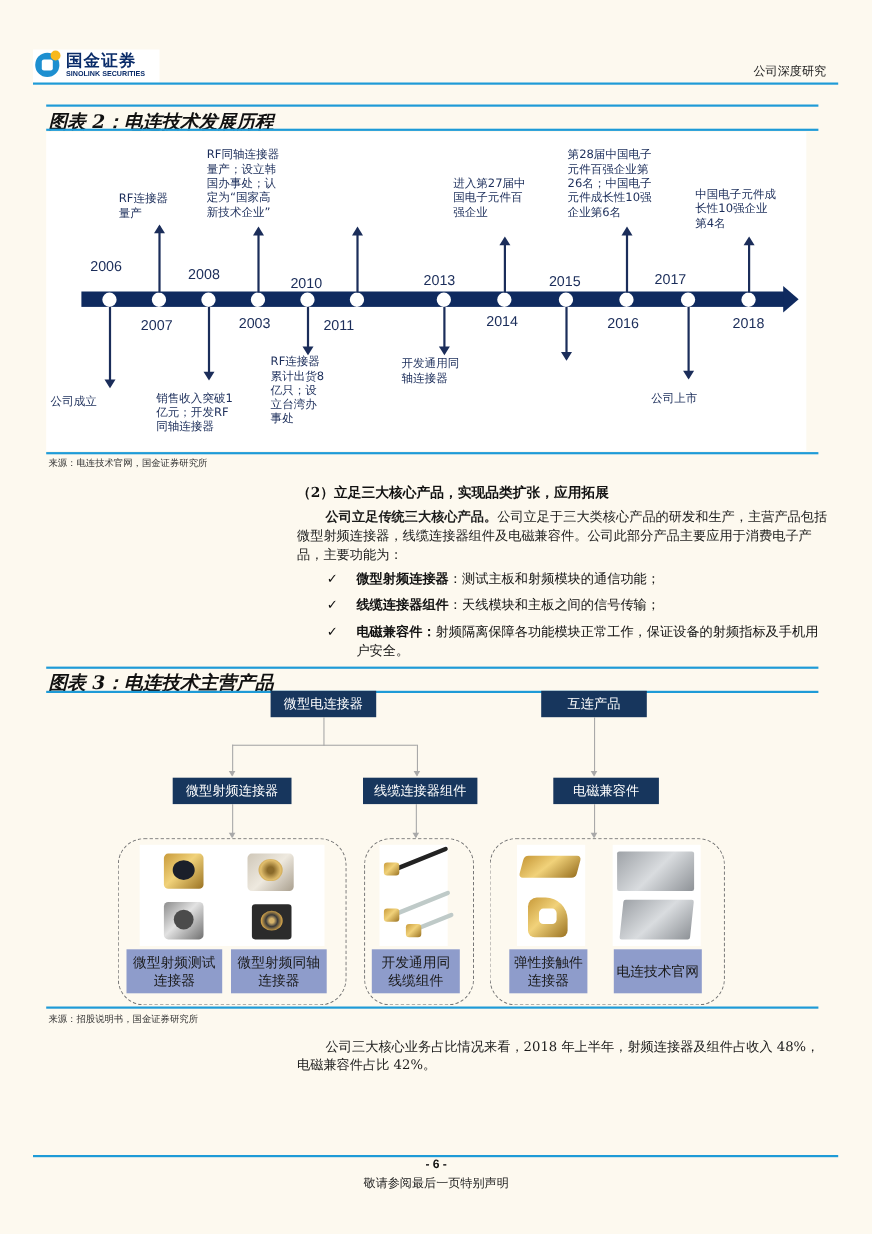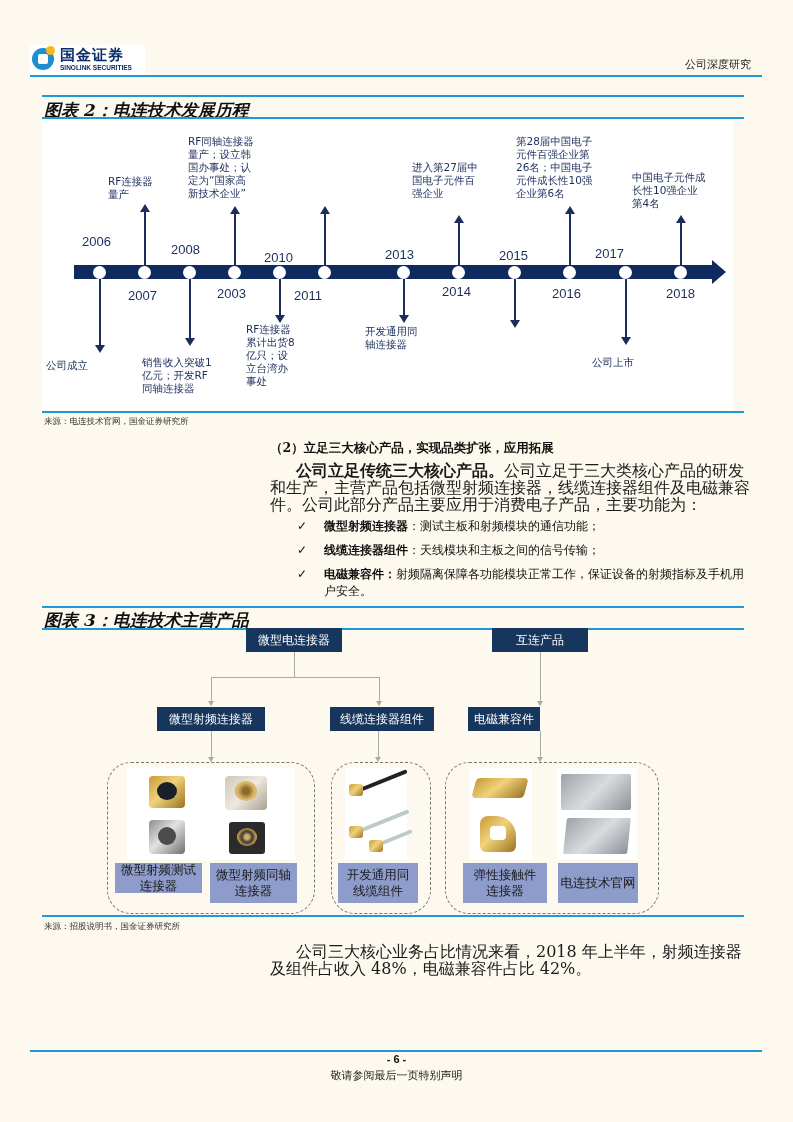--- a/index.html
+++ b/index.html
@@ -22,21 +22,21 @@
   .tl-bar{position:absolute;left:32px;top:145px;width:640px;height:14px;background:#0f2a5f;}
   .tl-arrowhead{position:absolute;left:670px;top:140px;width:0;height:0;border-top:12px solid transparent;border-bottom:12px solid transparent;border-left:14px solid #0f2a5f;}
   .tl-node{position:absolute;top:146px;width:13px;height:13px;border-radius:50%;background:#fff;}
   .tl-year{position:absolute;font-size:13px;color:#1b2d5a;font-family:"Liberation Sans",sans-serif;}
   .tl-stem{position:absolute;width:2px;background:#1b2d5a;}
   .tl-up::before{content:"";position:absolute;left:-4px;top:-2px;border-left:5px solid transparent;border-right:5px solid transparent;border-bottom:8px solid #1b2d5a;}
   .tl-down::after{content:"";position:absolute;left:-4px;bottom:-2px;border-left:5px solid transparent;border-right:5px solid transparent;border-top:8px solid #1b2d5a;}
   .tl-label{position:absolute;font-size:10.5px;line-height:13px;color:#1b2d5a;text-align:left;white-space:pre-line;}
   
   .h2{font-size:12.5px;font-weight:bold;font-family:"DejaVu Serif",serif;}
-  .para{font-size:16px;line-height:17px;font-family:"DejaVu Serif",serif;color:#1a1a1a;}
+  .para{font-size:12px;line-height:17px;font-family:"DejaVu Serif",serif;color:#1a1a1a;}
   .para b{font-weight:bold;}
   .bullet{font-size:12px;line-height:17px;font-family:"DejaVu Serif",serif;}
   .check{position:absolute;left:0;top:0;}
   
   .nbox{position:absolute;background:#17365d;color:#fff;font-size:12px;text-align:center;line-height:24px;height:24px;}
   .conn{position:absolute;background:#a9a9a9;}
   .varrow{position:absolute;width:1px;background:#a9a9a9;}
   .varrow::after{content:"";position:absolute;left:-3px;bottom:-1px;border-left:3.5px solid transparent;border-right:3.5px solid transparent;border-top:5px solid #a9a9a9;}
   .group{position:absolute;border:1.2px dashed #777;border-radius:24px;}
   .photo{position:absolute;background:#fff;}
@@ -171,42 +171,42 @@
 <div class="nbox" style="left:492px;top:628px;width:96px;">互连产品</div>
 
 <div class="conn" style="left:294px;top:652px;width:1px;height:26px;"></div>
 <div class="conn" style="left:211px;top:677px;width:168px;height:1px;"></div>
 <div class="varrow" style="left:211px;top:677px;height:28px;"></div>
 <div class="varrow" style="left:379px;top:677px;height:28px;"></div>
 <div class="varrow" style="left:540px;top:652px;height:53px;"></div>
 
 <div class="nbox" style="left:157px;top:707px;width:108px;">微型射频连接器</div>
 <div class="nbox" style="left:330px;top:707px;width:104px;">线缆连接器组件</div>
-<div class="nbox" style="left:468px;top:707px;width:72px;">电磁兼容件</div>
+<div class="nbox" style="left:503px;top:707px;width:96px;">电磁兼容件</div>
 
 <div class="varrow" style="left:211px;top:731px;height:30px;"></div>
 <div class="varrow" style="left:378px;top:731px;height:30px;"></div>
 <div class="varrow" style="left:540px;top:731px;height:30px;"></div>
 
 <div class="group" style="left:107px;top:762px;width:206px;height:150px;"></div>
 <div class="photo" style="left:127px;top:768px;width:168px;height:92px;">
   <div class="conn-gold" style="left:22px;top:8px;width:36px;height:32px;">
     <div class="hole" style="left:8px;top:6px;width:20px;height:18px;background:#1b1f2a;"></div>
   </div>
   <div class="conn-silver" style="left:22px;top:52px;width:36px;height:34px;">
     <div class="hole" style="left:9px;top:7px;width:18px;height:18px;background:#4b4b4b;"></div>
   </div>
   <div class="conn-silver" style="left:98px;top:8px;width:42px;height:34px;background:linear-gradient(135deg,#cfc7b8,#eee9df 50%,#a99f8e);">
     <div class="hole" style="left:10px;top:5px;width:22px;height:20px;background:radial-gradient(circle,#8a6a2a 20%,#e0bd6c 60%,#b58d3a);"></div>
   </div>
   <div class="conn-black" style="left:102px;top:54px;width:36px;height:32px;">
     <div class="hole" style="left:8px;top:6px;width:20px;height:18px;background:radial-gradient(circle,#d6b36a 15%,#3a3a3a 40%,#d0a24a 70%);"></div>
   </div>
 </div>
-<div class="plabel" style="left:115px;top:863px;width:87px;height:30px;">微型射频测试
+<div class="plabel" style="left:115px;top:863px;width:87px;height:40px;">微型射频测试
 连接器</div>
 <div class="plabel" style="left:210px;top:863px;width:87px;height:40px;">微型射频同轴
 连接器</div>
 
 <div class="group" style="left:331px;top:762px;width:98px;height:150px;"></div>
 <div class="photo" style="left:345px;top:768px;width:62px;height:92px;">
   <div class="cable" style="left:10px;top:22px;width:56px;background:#222;transform:rotate(-22deg);"></div>
   <div class="conn-gold" style="left:4px;top:16px;width:14px;height:12px;border-radius:3px;"></div>
   <div class="cable" style="left:12px;top:62px;width:56px;background:#bfcac8;transform:rotate(-22deg);"></div>
   <div class="cable" style="left:30px;top:76px;width:40px;background:#bfcac8;transform:rotate(-22deg);"></div>
@@ -220,21 +220,21 @@
 <div class="photo" style="left:470px;top:768px;width:62px;height:92px;">
   <div class="conn-gold" style="left:4px;top:10px;width:52px;height:20px;border-radius:4px;transform:skewX(-15deg);"></div>
   <div class="conn-gold" style="left:10px;top:48px;width:36px;height:36px;border-radius:8px 20px 6px 6px;">
     <div class="hole" style="left:10px;top:10px;width:16px;height:14px;background:#fff;border-radius:4px;"></div>
   </div>
 </div>
 <div class="photo" style="left:557px;top:768px;width:80px;height:92px;">
   <div class="plate" style="left:4px;top:6px;width:70px;height:36px;"></div>
   <div class="plate" style="left:8px;top:50px;width:64px;height:36px;transform:skewX(-6deg);"></div>
 </div>
-<div class="plabel" style="left:463px;top:863px;width:84px;height:40px;">弹性接触件
+<div class="plabel" style="left:463px;top:863px;width:71px;height:40px;">弹性接触件
 连接器</div>
 <div class="plabel" style="left:558px;top:863px;width:80px;height:40px;">电连技术官网</div>
 
 <div class="hline" style="left:42px;top:915px;width:702px;"></div>
 <div class="abs src" style="left:44px;top:921px;">来源：招股说明书，国金证券研究所</div>
 
 <div class="abs para" style="left:270px;top:943px;width:482px;text-indent:26px;">公司三大核心业务占比情况来看，2018 年上半年，射频连接器及组件占收入 48%，电磁兼容件占比 42%。</div>
 
 <div class="hline" style="left:30px;top:1050px;width:732px;"></div>
 <div class="abs footer-num">- 6 -</div>

